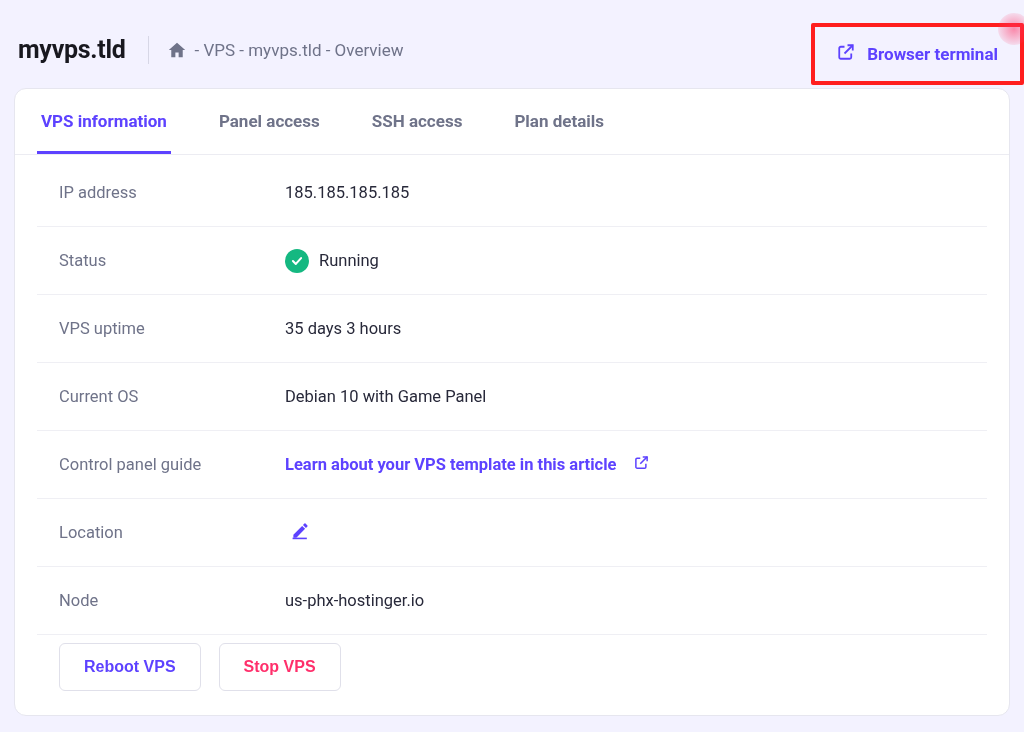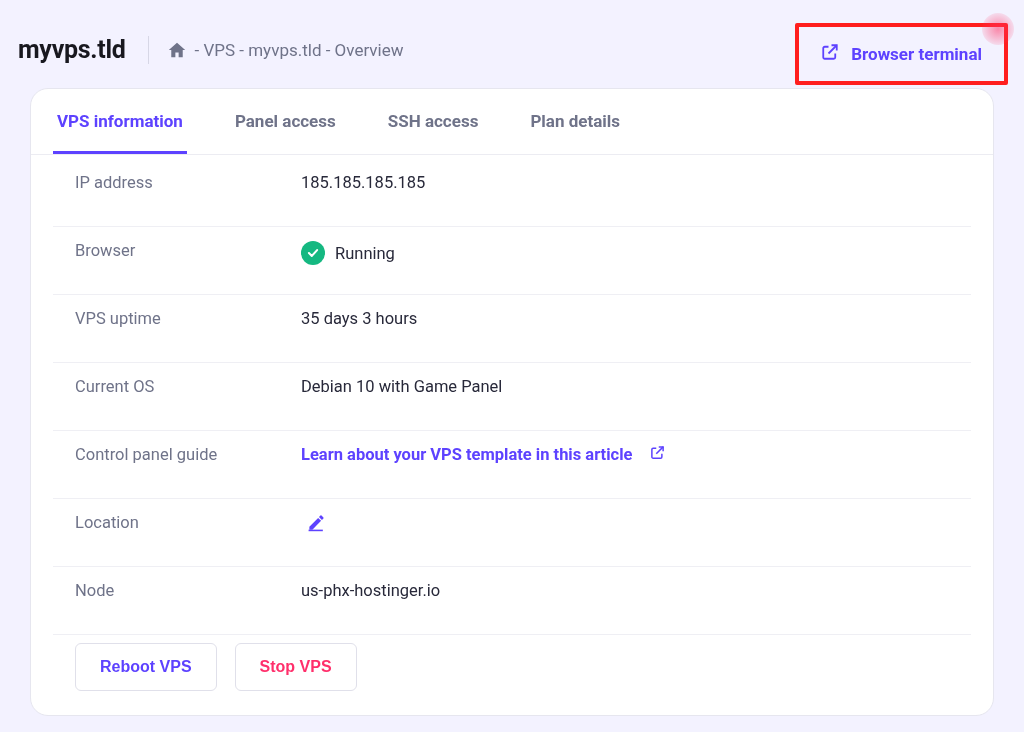--- a/index.html
+++ b/index.html
@@ -33,21 +33,21 @@
   .breadcrumb {
     display: flex;
     align-items: center;
     color: #6f7389;
     font-size: 17px;
     gap: 8px;
   }
   .home-icon svg { display:block; }
   .terminal-wrap {
     position: absolute;
-    right: 16px;
+    right: 0;
     top: 16px;
   }
   .terminal-btn {
     display: inline-flex;
     align-items: center;
     gap: 12px;
     color: #5d42ff;
     font-weight: 700;
     font-size: 17px;
     padding: 16px 22px;
@@ -62,22 +62,22 @@
     top: -10px;
     right: -6px;
     width: 32px;
     height: 32px;
     border-radius: 50%;
     background: radial-gradient(circle, rgba(255,50,100,0.55) 0%, rgba(255,50,100,0.12) 70%, rgba(255,50,100,0) 100%);
   }
   .card {
     background: #ffffff;
     border: 1px solid #e6e6ef;
-    border-radius: 18px;
-    margin: 0 30px;
+    border-radius: 12px;
+    margin: 0 14px;
   }
   .tabs {
     display: flex;
     border-bottom: 1px solid #ececf2;
     padding: 0 22px;
     gap: 44px;
   }
   .tab {
     padding: 22px 4px 20px;
     font-size: 17px;
@@ -86,21 +86,21 @@
     cursor: pointer;
     border-bottom: 3px solid transparent;
   }
   .tab.active {
     color: #5d42ff;
     border-bottom-color: #5d42ff;
   }
   .rows { padding: 4px 22px 24px; }
   .row {
     display: flex;
-    align-items: flex-start;
+    align-items: center;
     border-bottom: 1px solid #efeff4;
     min-height: 68px;
     padding: 14px 0;
   }
   .row:last-of-type { border-bottom: none; }
   .row-label {
     width: 248px;
     padding-left: 22px;
     color: #6f7389;
     font-size: 16.5px;
@@ -185,21 +185,21 @@
     <div class="tab">Plan details</div>
   </div>
 
   <div class="rows">
     <div class="row">
       <div class="row-label">IP address</div>
       <div class="row-value">185.185.185.185</div>
     </div>
 
     <div class="row">
-      <div class="row-label">Browser</div>
+      <div class="row-label">Status</div>
       <div class="row-value">
         <span class="status-icon">
           <svg width="14" height="14" viewBox="0 0 24 24" fill="none" stroke="#fff" stroke-width="3.5" stroke-linecap="round" stroke-linejoin="round">
               <polyline points="5 12 10 17 19 7"></polyline>
             </svg>
         </span>
         <span>Running</span>
       </div>
     </div>
 

